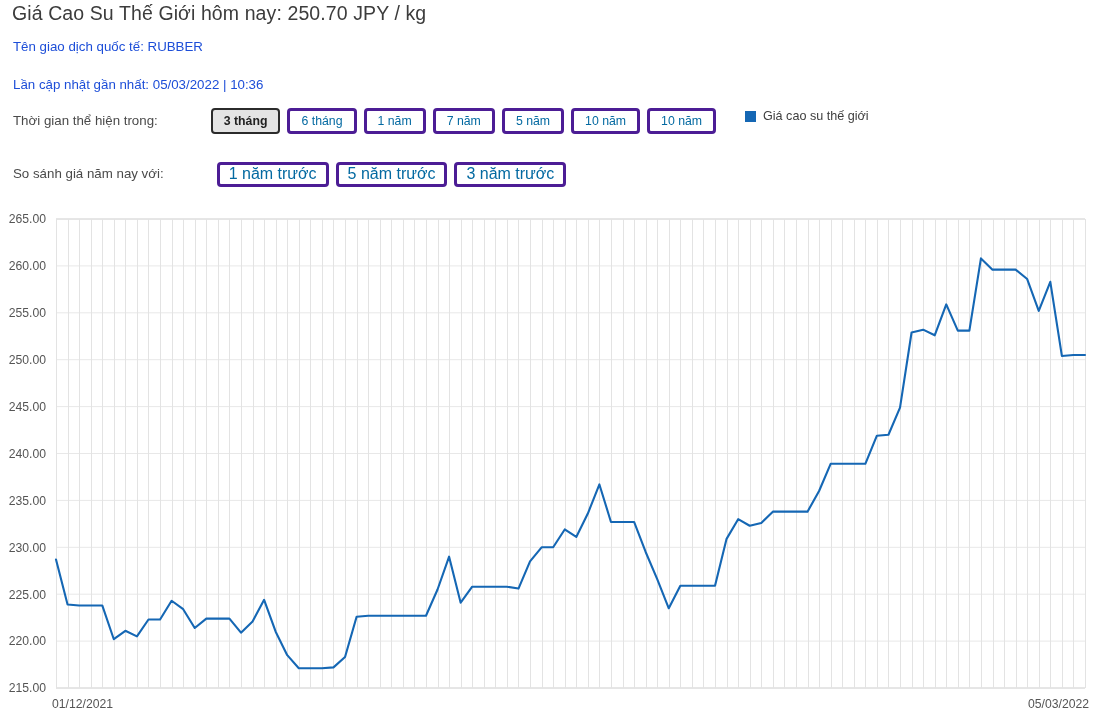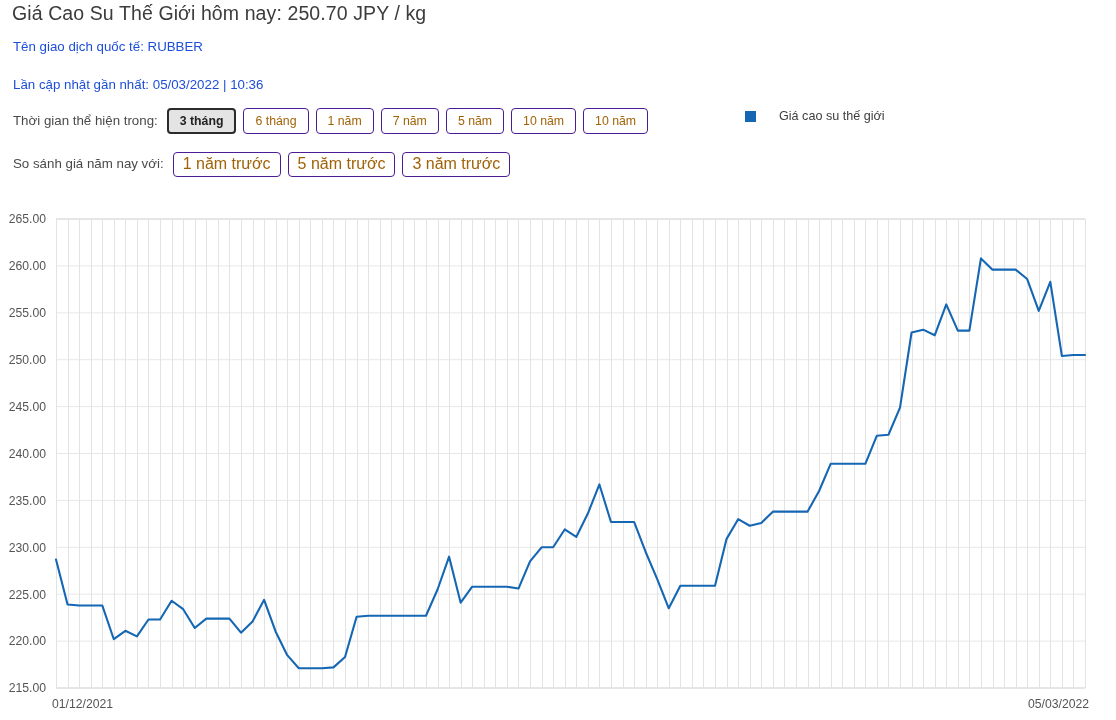--- a/index.html
+++ b/index.html
@@ -42,44 +42,45 @@
   #intl-name { top: 39px; }
   #last-update { top: 77px; }
 
   
   .ctrl-row {
     position: absolute;
     left: 13px;
     display: flex;
     align-items: center;
     white-space: nowrap;
+    gap: 44px;
   }
   #row-period { top: 108px; }
-  #row-compare { top: 151px; justify-content: flex-end; }
+  #row-compare { top: 161px; justify-content: flex-end; }
 
   .ctrl-label {
     font-size: 13.3px;
     color: #4a4a4a;
     margin-right: 9px;
     line-height: 26px;
   }
   .btn-group { display: flex; align-items: center; }
 
   .chip {
     display: inline-flex;
     align-items: center;
     justify-content: center;
     height: 26px;
     min-width: 48px;
     padding: 0 11px;
     margin-right: 7px;
-    border: 1px solid #4c1d95;
+    border: 3px solid #4c1d95;
     border-radius: 4px;
     background: #ffffff;
-    color: #a16207;
+    color: #0369a1;
     font-size: 12.3px;
     font-family: "Liberation Sans", sans-serif;
     cursor: pointer;
     line-height: 1;
   }
   .chip.active {
     border: 2px solid #2b2b2b;
     background: #e4e4e4;
     color: #222222;
     font-weight: 700;
@@ -92,21 +93,20 @@
   }
 
   
   #legend {
     position: absolute;
     left: 745px;
     top: 109px;
     display: flex;
     align-items: center;
     white-space: nowrap;
-    gap: 16px;
   }
   #legend .swatch {
     width: 11px;
     height: 11px;
     background: #1567b4;
     margin-right: 7px;
     display: inline-block;
   }
   #legend .legend-text {
     font-size: 12.6px;

